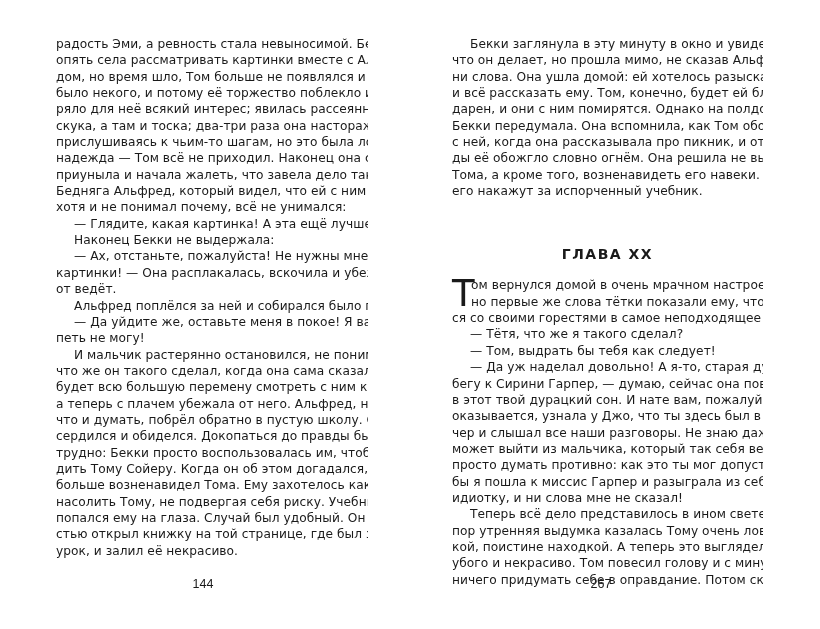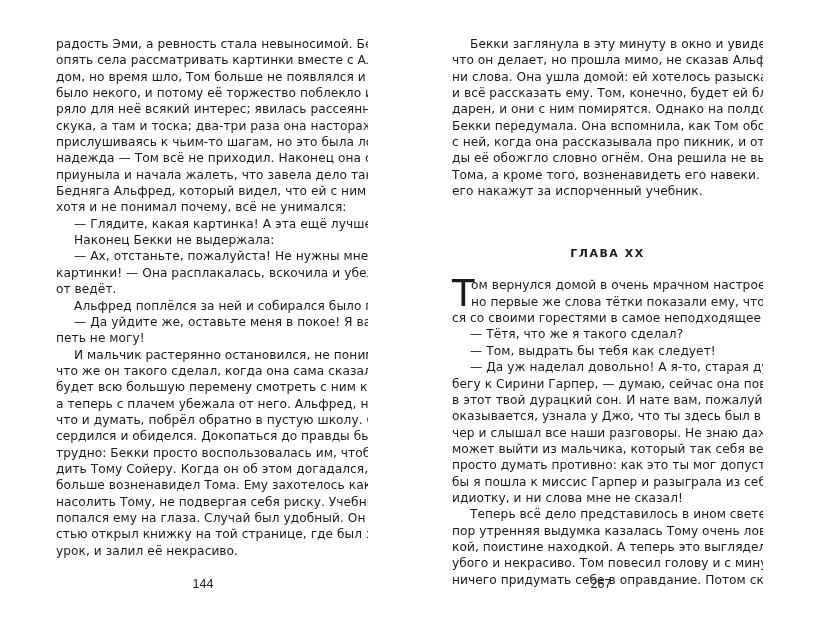--- a/index.html
+++ b/index.html
@@ -10,21 +10,21 @@
   .page-right { left:410px; width:410px; }
   .col { position:absolute; }
   .page-left .col { left:56px; width:312px; top:36px; }
   .page-right .col { left:42px; width:311px; top:36px; }
   .line { height:16.35px; line-height:16.35px; font-size:12.2px; white-space:nowrap;
           text-align:justify; text-align-last:justify; overflow:hidden; letter-spacing:0.05px; }
   .line.last { text-align-last:left; }
   .line.indent { padding-left:18px; }
   .gap-title-before { height:38px; }
   .chapter-title { height:34px; line-height:34px; text-align:center; font-weight:bold;
-                   font-size:11px; letter-spacing:1.5px; }
+                   font-size:14px; letter-spacing:1.5px; }
   .gap-title-after { height:6px; }
   .dropcap-wrap { position:relative; }
   .dropcap { position:absolute; left:0; top:0px; font-size:37px; line-height:34px;
              font-family:"DejaVu Sans", sans-serif; font-weight:normal; }
   .line.dc { padding-left:19px; }
   .page-number { position:absolute; top:577px; width:100%; text-align:center; font-size:12.5px;
                  font-family:"Liberation Sans", sans-serif; }
   .page-left .page-number { left:-2px; }
   .page-right .page-number { left:-14px; }
 </style>

